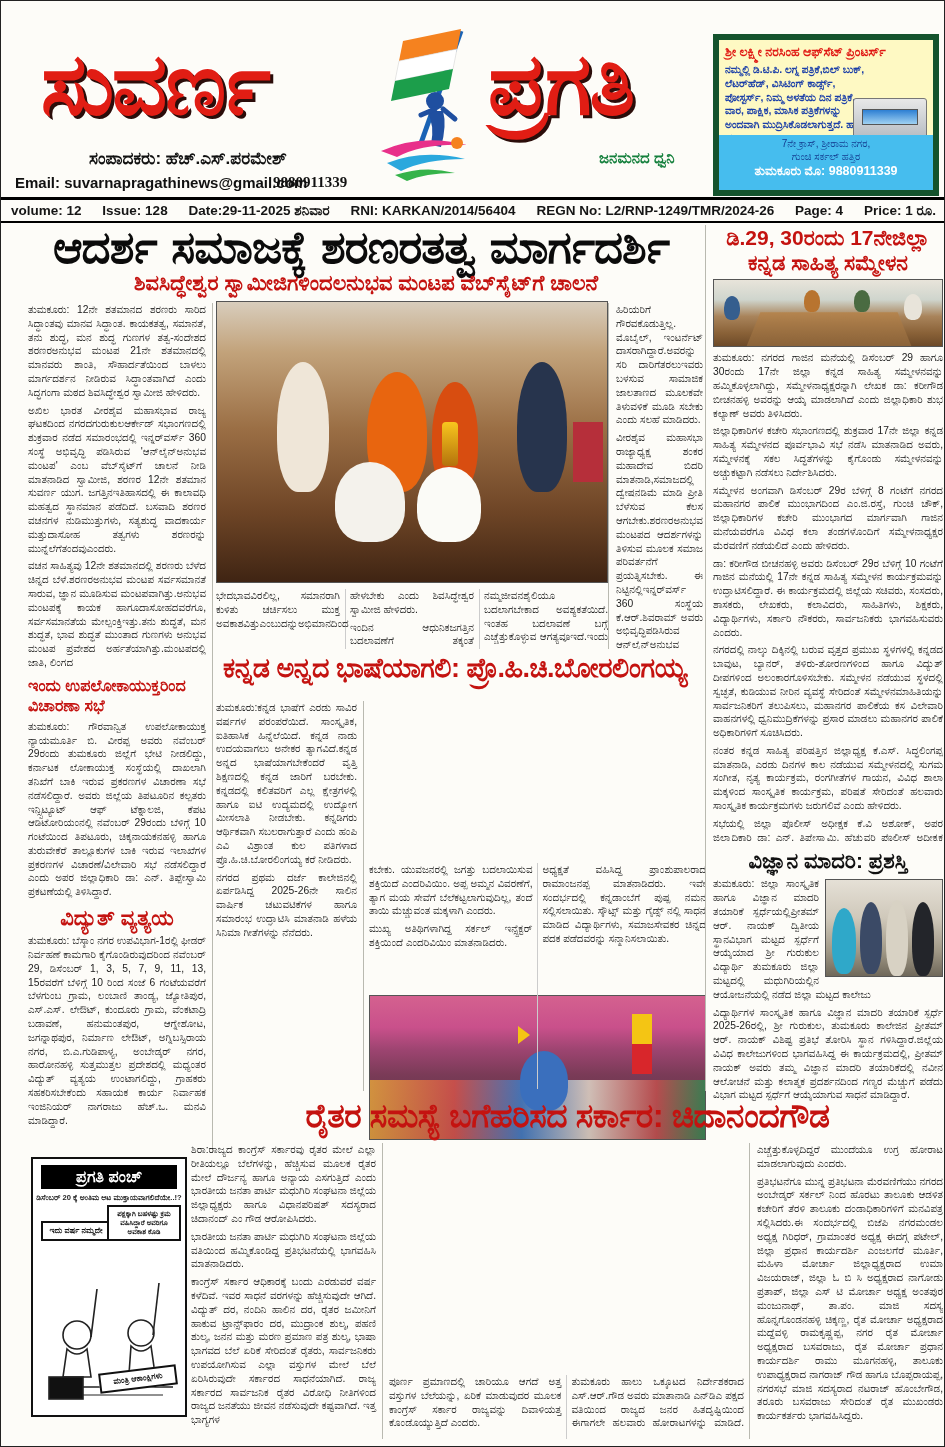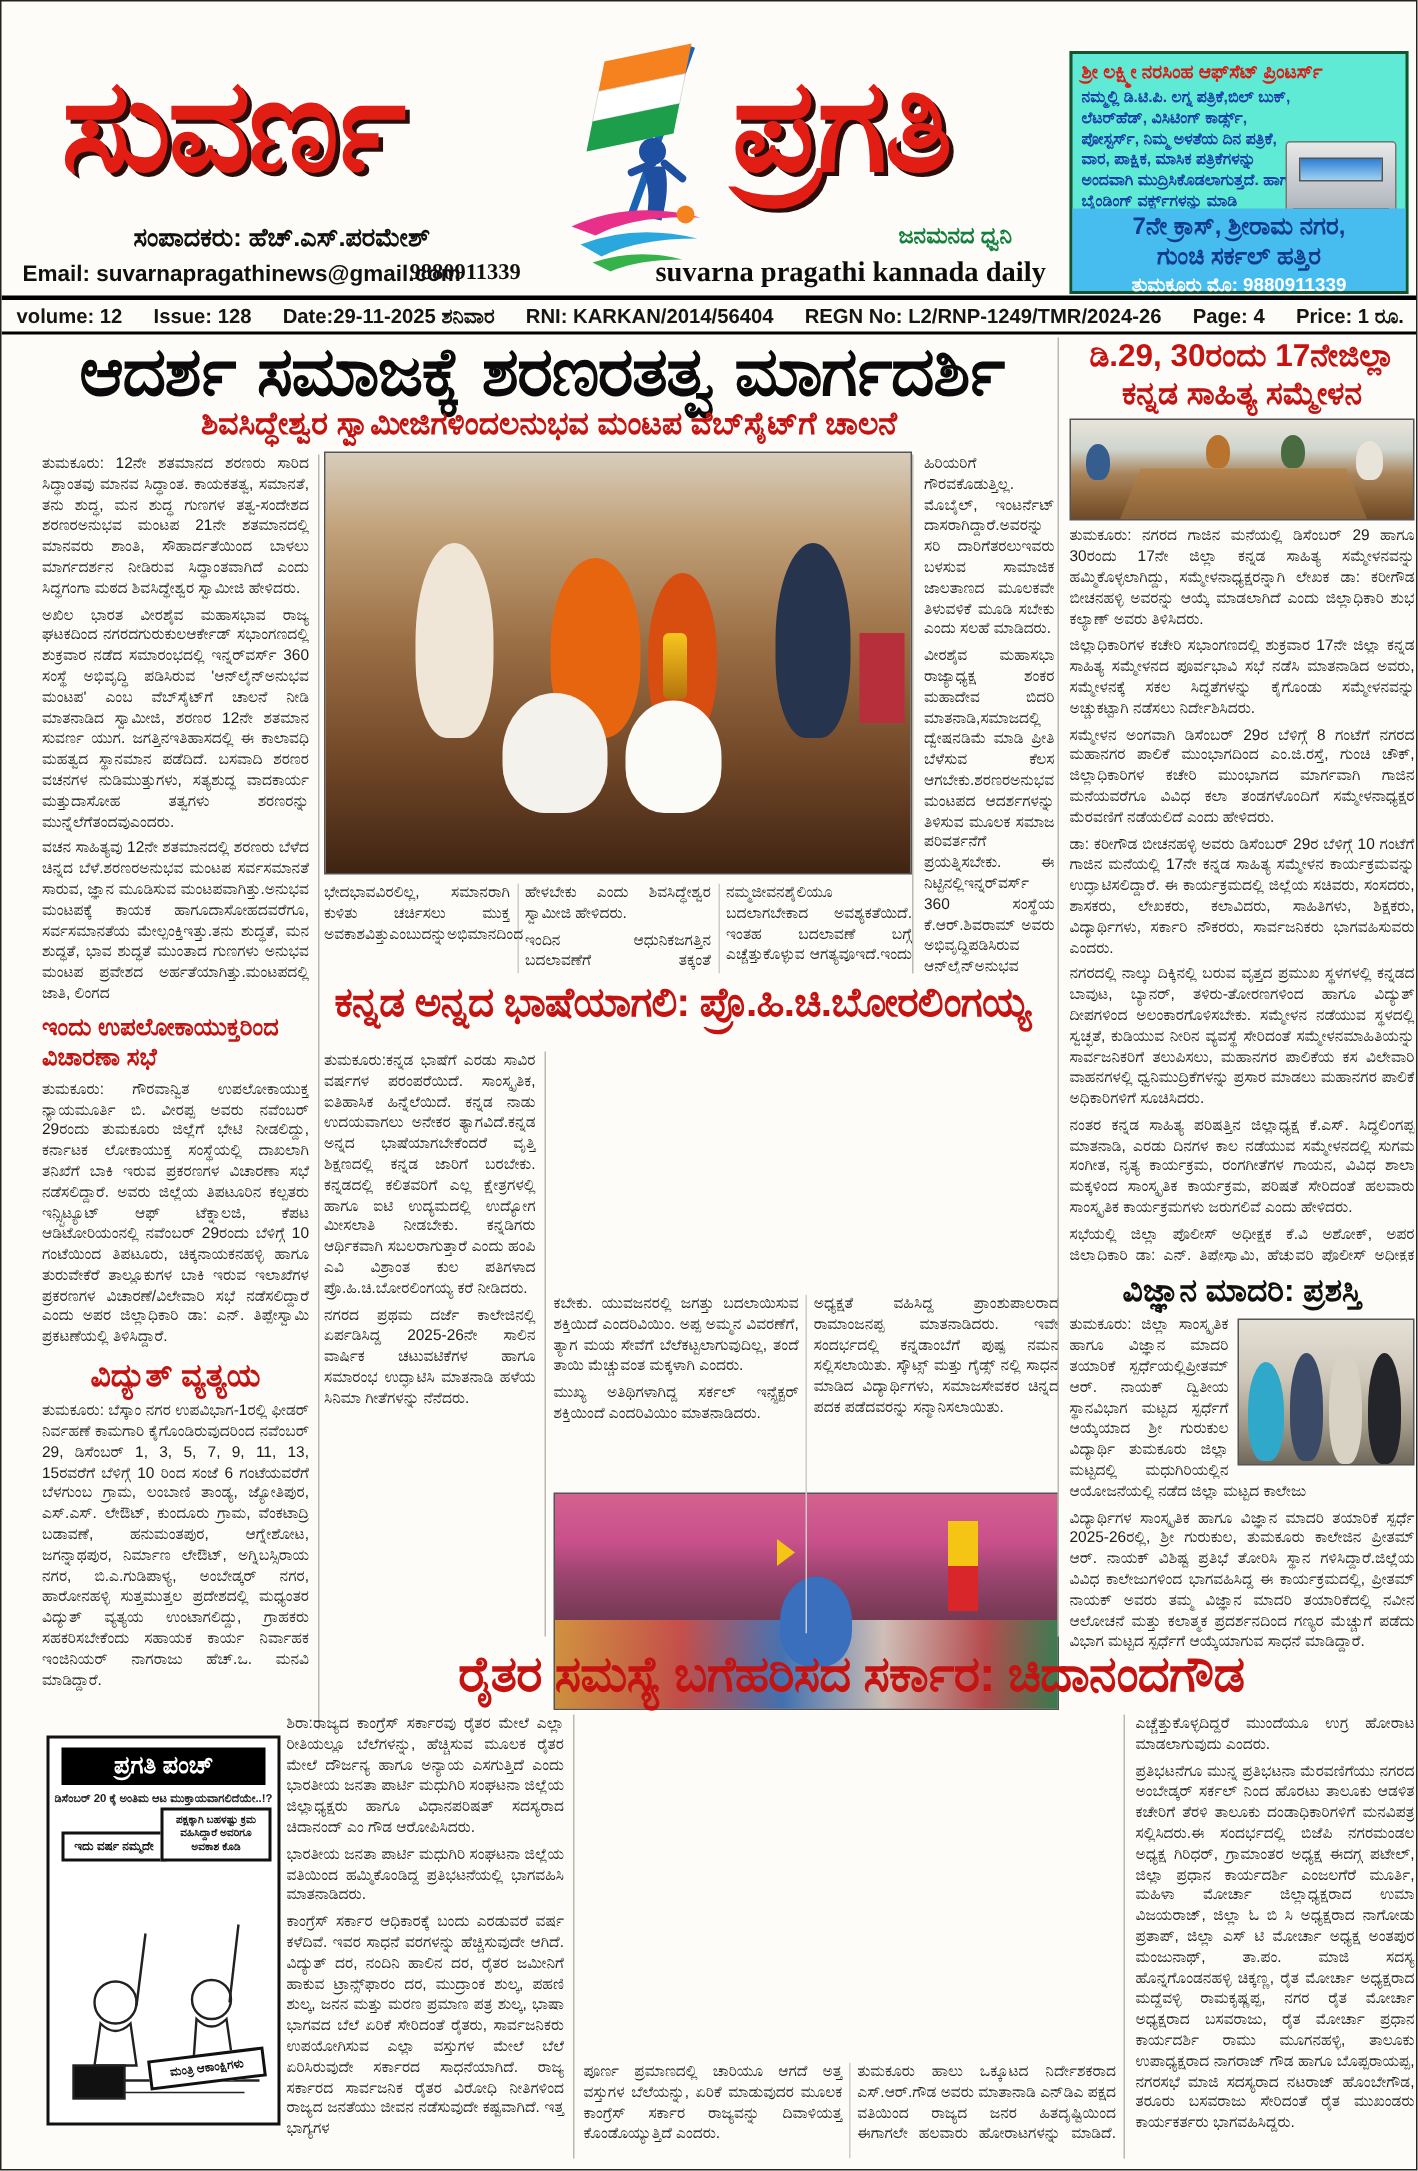--- a/index.html
+++ b/index.html
@@ -9,26 +9,26 @@
   .abs{position:absolute;box-sizing:border-box;}
   
   .editor{font-size:17px;font-weight:700;color:#111;}
   .email{font-size:15px;font-weight:700;color:#111;}
   .title{font-family:"DejaVu Sans",sans-serif;font-weight:800;color:#e11d14;
          font-size:86px;line-height:1;letter-spacing:-2px;
          text-shadow:3px 3px 0 #2b0d0a, -1px -1px 0 #fff;}
   .tagline{font-size:15px;font-weight:700;color:#15803d;}
   .subtitle{font-family:"Liberation Serif",serif;font-size:19px;font-weight:700;color:#0d0d0d;}
   
-  .adbox{background:#5eead4;border:2px solid #14532d;}
+  .adbox{background:#fef9c3;border:6px solid #14532d;}
   .ad-title{color:#e01712;font-weight:800;font-size:12.5px;line-height:1.15;padding:5px 6px 2px;}
   .ad-body{color:#1b3fa8;font-weight:700;font-size:10.5px;line-height:1.3;padding:2px 6px;width:150px;}
   .ad-footer{position:absolute;left:0;right:0;bottom:0;height:52px;background:#46bdee;
              text-align:center;padding-top:3px;}
-  .ad-addr1,.ad-addr2{color:#123a8f;font-weight:700;font-size:16px;line-height:1.25;}
+  .ad-addr1,.ad-addr2{color:#123a8f;font-weight:400;font-size:10px;line-height:1.25;}
   .ad-addr3{color:#ffffff;font-weight:800;font-size:12.5px;line-height:1.3;}
   .printer{position:absolute;right:6px;top:58px;width:72px;height:62px;
            background:linear-gradient(#e8e8e8,#b9bec4 60%,#8f969e);border:1px solid #777;border-radius:3px;}
   .printer:before{content:"";position:absolute;left:8px;top:10px;right:8px;height:14px;
            background:linear-gradient(#2d7fd3,#9fd1f2);border:1px solid #555;}
   .printer:after{content:"";position:absolute;left:4px;bottom:6px;right:4px;height:10px;background:#6b7077;border:1px solid #444;}
   
   .infobar{border-top:3px solid #000;border-bottom:2px solid #000;display:flex;
            align-items:center;justify-content:space-between;padding:2px 10px;font-size:13.5px;font-weight:700;}
   
@@ -82,21 +82,20 @@
       <path d="M8 128 q40 -18 86 -6 q-44 -2 -70 12 z" fill="#e8308a"></path>
       <path d="M14 140 q36 -14 78 -4 q-40 0 -64 12 z" fill="#2aa8dd"></path>
       <path d="M22 152 q30 -10 60 -2 q-30 0 -48 8 z" fill="#35b34a"></path>
       <circle cx="84" cy="120" r="6" fill="#f5821f"></circle>
     </svg>
     <div class="abs title" style="left:487px;top:40px;">ಪ್ರಗತಿ</div>
     <div class="abs editor" style="left:88px;top:148px;">ಸಂಪಾದಕರು: ಹೆಚ್.ಎಸ್.ಪರಮೇಶ್</div>
     <div class="abs email" style="left:14px;top:173px;">Email: suvarnapragathinews@gmail.com</div>
     <div class="abs email" style="left:272px;top:173px;font-family:'Liberation Serif',serif;">9880911339</div>
     <div class="abs tagline" style="left:598px;top:148px;">ಜನಮನದ ಧ್ವನಿ</div>
-    <div class="abs subtitle" style="left:436px;top:170px;">suvarna pragathi kannada daily</div>
 
     <div class="abs adbox" style="left:712px;top:33px;width:226px;height:162px;">
       <div class="ad-title">ಶ್ರೀ ಲಕ್ಷ್ಮೀ ನರಸಿಂಹ ಆಫ್‌ಸೆಟ್ ಪ್ರಿಂಟರ್ಸ್</div>
       <div class="ad-body">ನಮ್ಮಲ್ಲಿ ಡಿ.ಟಿ.ಪಿ. ಲಗ್ನ ಪತ್ರಿಕೆ,ಬಿಲ್ ಬುಕ್, ಲೆಟರ್‌ಹೆಡ್, ವಿಸಿಟಿಂಗ್ ಕಾರ್ಡ್ಸ್, ಪೋಸ್ಟರ್ಸ್, ನಿಮ್ಮ ಅಳತೆಯ ದಿನ ಪತ್ರಿಕೆ, ವಾರ, ಪಾಕ್ಷಿಕ, ಮಾಸಿಕ ಪತ್ರಿಕೆಗಳನ್ನು ಅಂದವಾಗಿ ಮುದ್ರಿಸಿಕೊಡಲಾಗುತ್ತದೆ. ಹಾಗೂ ಬೈಂಡಿಂಗ್ ವರ್ಕ್ಸ್‌ಗಳನ್ನು ಮಾಡಿ ಕೊಡಲಾಗುತ್ತದೆ</div>
       <div class="printer"></div>
       <div class="ad-footer">
         <div class="ad-addr1">7ನೇ ಕ್ರಾಸ್, ಶ್ರೀರಾಮ ನಗರ,</div>
         <div class="ad-addr2">ಗುಂಚಿ ಸರ್ಕಲ್ ಹತ್ತಿರ</div>
         <div class="ad-addr3">ತುಮಕೂರು ಮೊ: 9880911339</div>
       </div>

